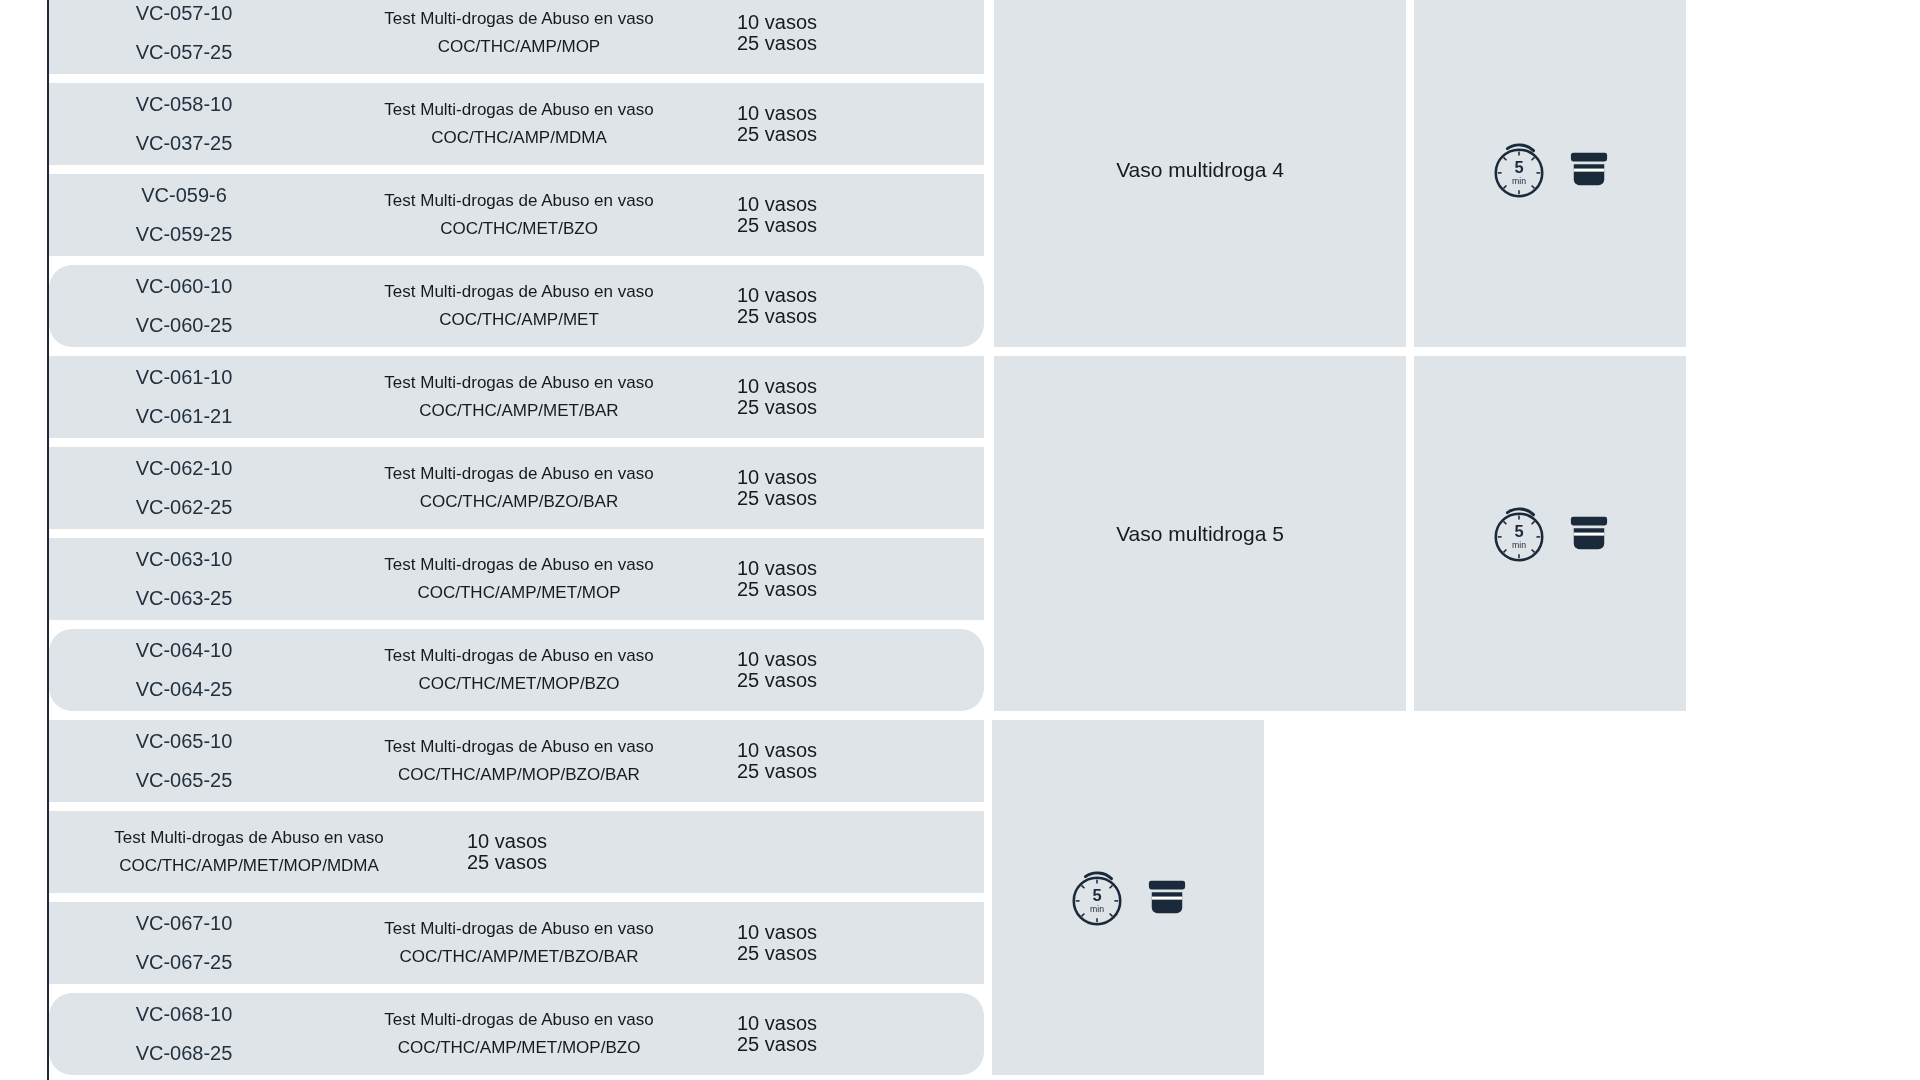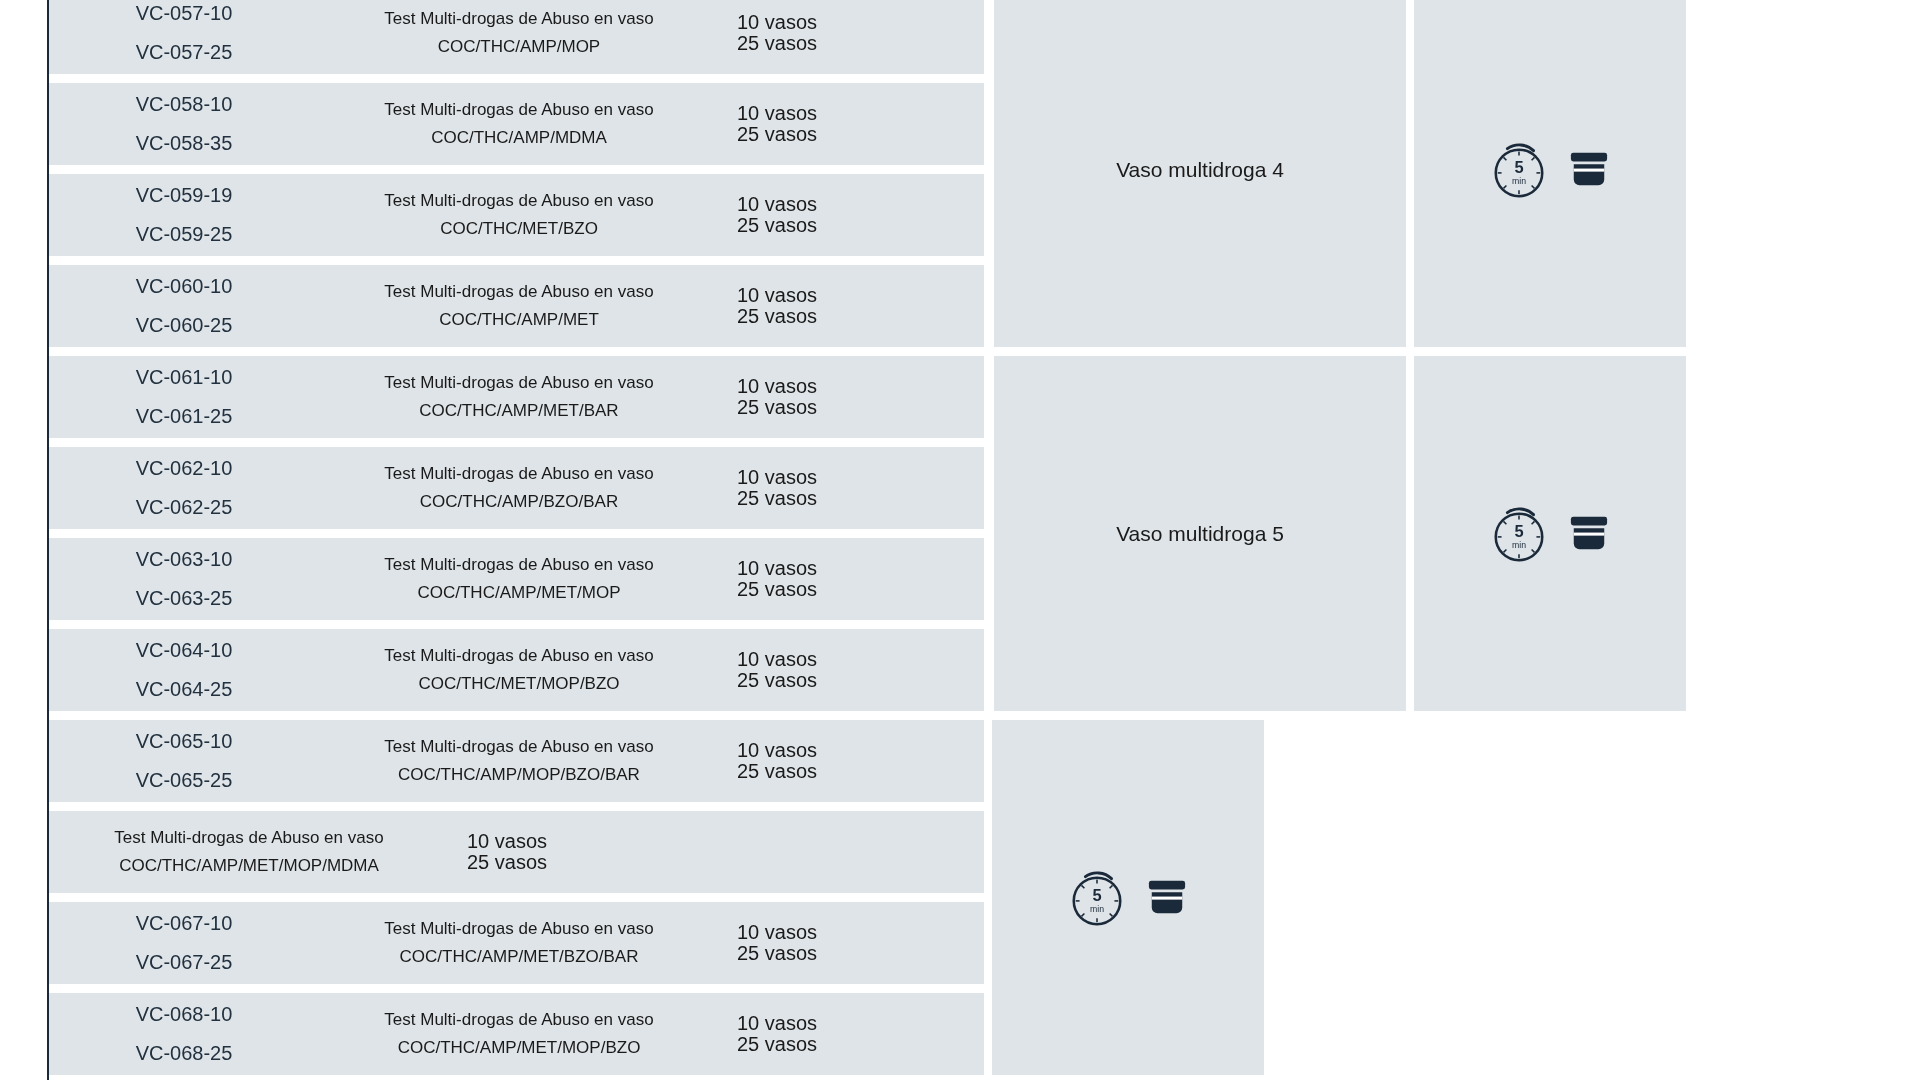--- a/index.html
+++ b/index.html
@@ -53,21 +53,21 @@
   .row {
     background: #dfe4e8;
     height: 82px;
     box-sizing: border-box;
     display: flex;
     flex-direction: row;
     align-items: center;
     margin-bottom: 9px;
     position: relative;
   }
-  .row:last-child { margin-bottom: 0; }
+  .row:last-child { margin-bottom: 0; border-radius: 23px; }
 
   .cell-codes {
     width: 270px;
     flex: 0 0 270px;
     display: flex;
     flex-direction: column;
     justify-content: center;
     align-items: center;
     gap: 18px;
     font-size: 20px;
@@ -141,34 +141,34 @@
               <div class="desc-line">COC/THC/AMP/MOP</div>
             </div>
             <div class="cell-qty">
               <div class="qty-line">10 vasos</div>
               <div class="qty-line">25 vasos</div>
             </div>
           </div>
           <div class="row">
             <div class="cell-codes">
               <div class="code-line">VC-058-10</div>
-              <div class="code-line">VC-058-35</div>
+              <div class="code-line">VC-037-25</div>
             </div>
             <div class="cell-desc">
               <div class="desc-line">Test Multi-drogas de Abuso en vaso</div>
               <div class="desc-line">COC/THC/AMP/MDMA</div>
             </div>
             <div class="cell-qty">
               <div class="qty-line">10 vasos</div>
               <div class="qty-line">25 vasos</div>
             </div>
           </div>
           <div class="row">
             <div class="cell-codes">
-              <div class="code-line">VC-059-19</div>
+              <div class="code-line">VC-059-6</div>
               <div class="code-line">VC-059-25</div>
             </div>
             <div class="cell-desc">
               <div class="desc-line">Test Multi-drogas de Abuso en vaso</div>
               <div class="desc-line">COC/THC/MET/BZO</div>
             </div>
             <div class="cell-qty">
               <div class="qty-line">10 vasos</div>
               <div class="qty-line">25 vasos</div>
             </div>
@@ -219,21 +219,21 @@
               </svg>
             </span>
           </div>
         </div>
       </div>
       <div class="group">
         <div class="rows">
           <div class="row">
             <div class="cell-codes">
               <div class="code-line">VC-061-10</div>
-              <div class="code-line">VC-061-25</div>
+              <div class="code-line">VC-061-21</div>
             </div>
             <div class="cell-desc">
               <div class="desc-line">Test Multi-drogas de Abuso en vaso</div>
               <div class="desc-line">COC/THC/AMP/MET/BAR</div>
             </div>
             <div class="cell-qty">
               <div class="qty-line">10 vasos</div>
               <div class="qty-line">25 vasos</div>
             </div>
           </div>

